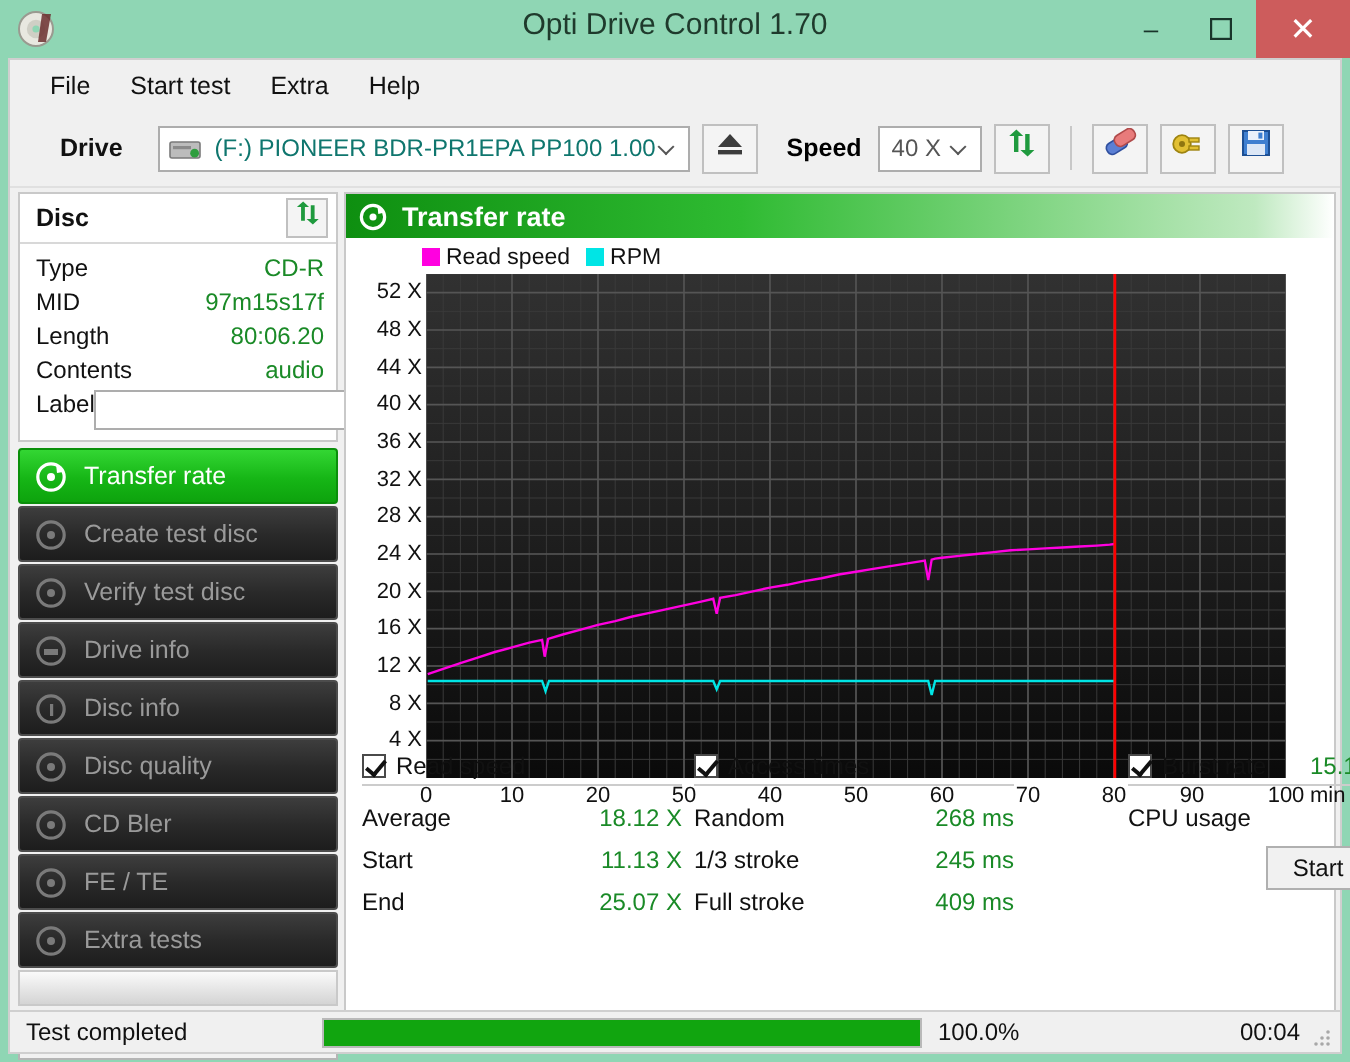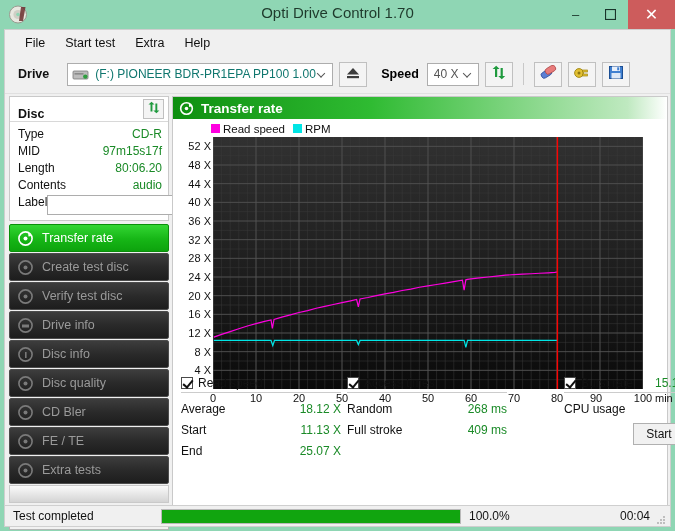--- a/index.html
+++ b/index.html
@@ -52,21 +52,21 @@
     padding-left: 10px;
   }
   .menu-item {
     font-size: 12.5px; color: #111; padding: 3px 10px; cursor: default;
   }
 
   
   #toolbar {
     position: absolute; left: 0; top: 25px; width: 665px; height: 39px;
     background: #f0f0f0; display: flex; align-items: center;
-    padding-left: 13px; border-bottom: 1px solid #e0e0e0;
+    padding-left: 25px; border-bottom: 1px solid #e0e0e0;
   }
   .tb-label { font-size: 12.5px; font-weight: bold; color: #111; }
   #drive-select {
     margin-left: 18px; width: 266px; height: 23px;
     background: #fff; border: 1px solid #adadad;
     display: flex; align-items: center; position: relative;
     font-size: 12px; color: #0f766e;
   }
   #drive-icon { margin-left: 4px; width: 17px; height: 15px; }
   #drive-text { margin-left: 6px; white-space: nowrap; }
@@ -89,21 +89,21 @@
   }
 
   
   #left {
     position: absolute; left: 4px; top: 66px; width: 160px; height: 425px;
   }
   #disc-card {
     width: 160px; background: #fff; border: 1px solid #c9c9c9;
   }
   #disc-head {
-    height: 25px; display: flex; align-items: flex-end; padding: 0 4px 0 8px;
+    height: 25px; display: flex; align-items: center; padding: 0 4px 0 8px;
     position: relative; border-bottom: 1px solid #d8d8d8;
   }
   #disc-head-title { font-size: 12.5px; font-weight: bold; color: #111; }
   #disc-refresh {
     position: absolute; right: 4px; top: 2px; width: 21px; height: 20px;
     border: 1px solid #c0c0c0; background: #f4f4f4;
     display: flex; align-items: center; justify-content: center;
   }
   .dl-row {
     display: flex; justify-content: space-between; align-items: center;
@@ -683,20 +683,24 @@
         <div class="col" id="col2">
           <div class="col-head">
             <span class="cb"></span>
             <span>Access times</span>
           </div>
           <div class="res-row">
             <span class="res-key">Random</span>
             <span class="res-val">268 ms</span>
           </div>
           <div class="res-row">
+            <span class="res-key">1/3 stroke</span>
+            <span class="res-val">245 ms</span>
+          </div>
+          <div class="res-row">
             <span class="res-key">Full stroke</span>
             <span class="res-val">409 ms</span>
           </div>
         </div>
 
         <div class="col" id="col3">
           <div class="col-head">
             <span class="cb"></span>
             <span>Burst rate</span>
             <span class="hval">15.1 MB/s</span>

